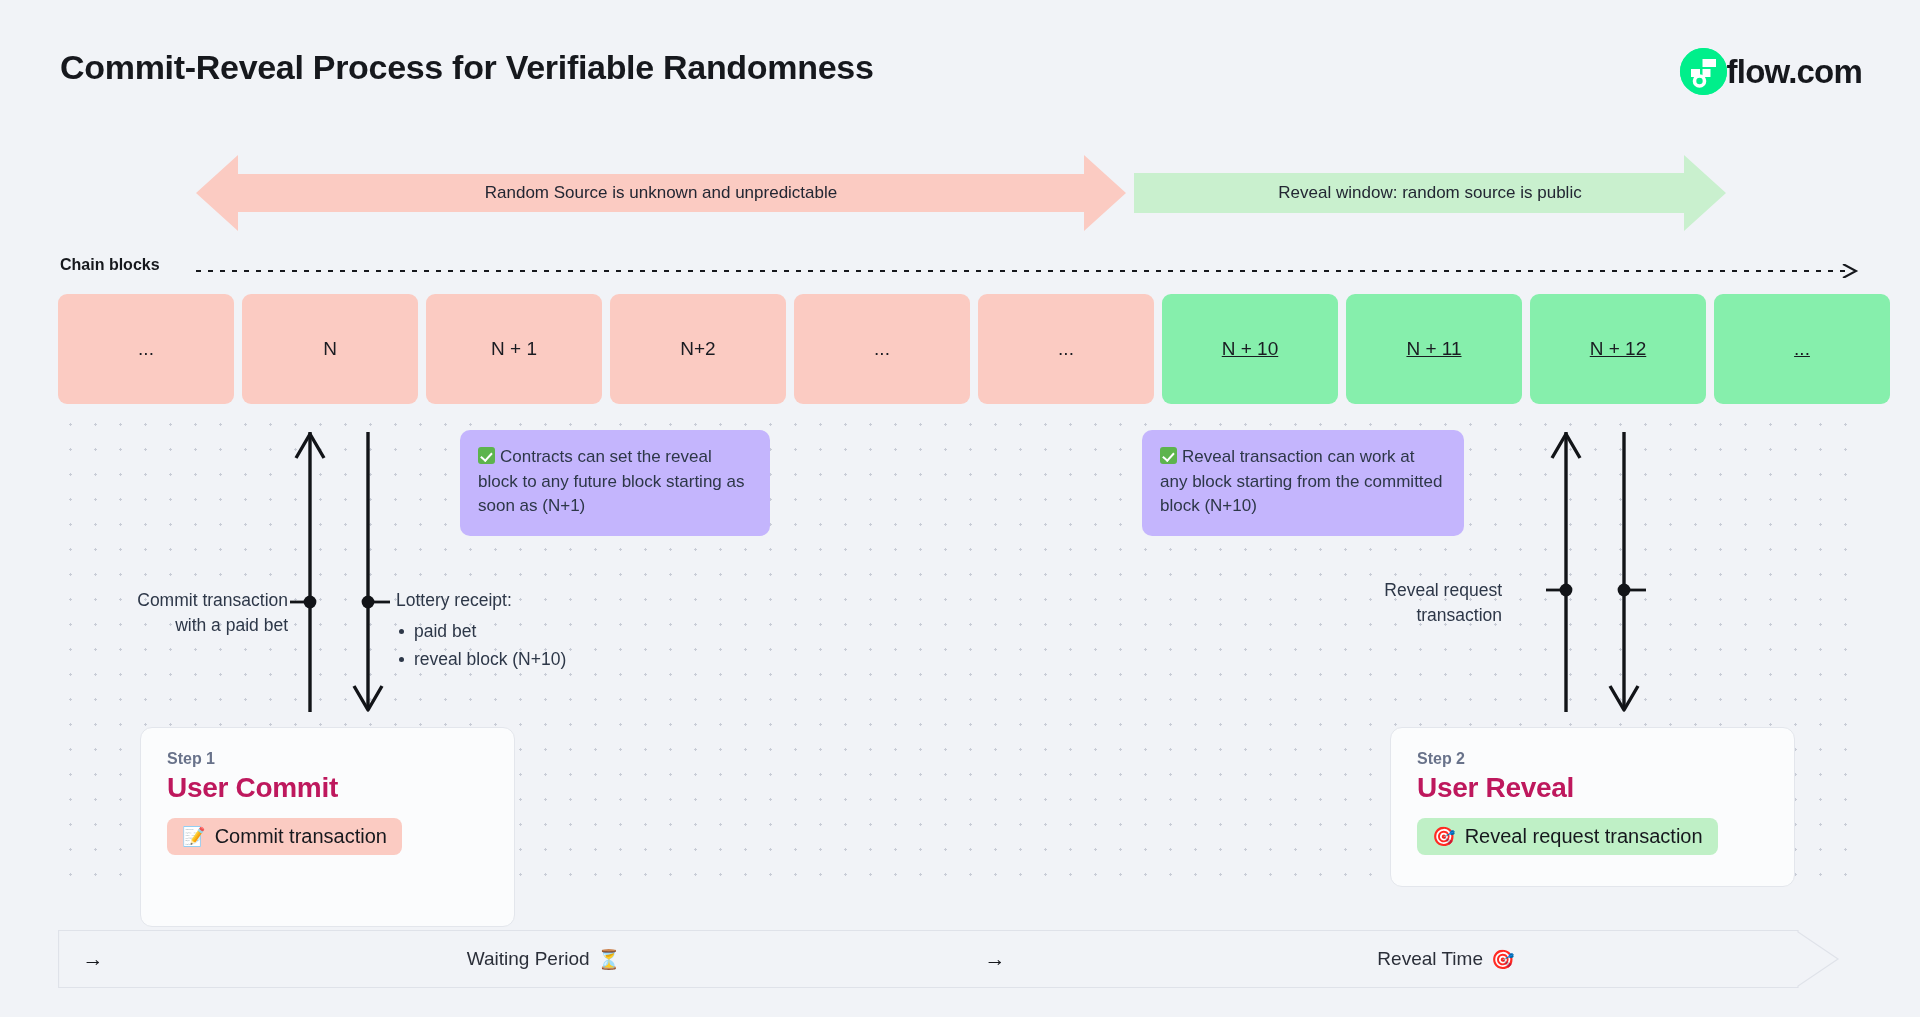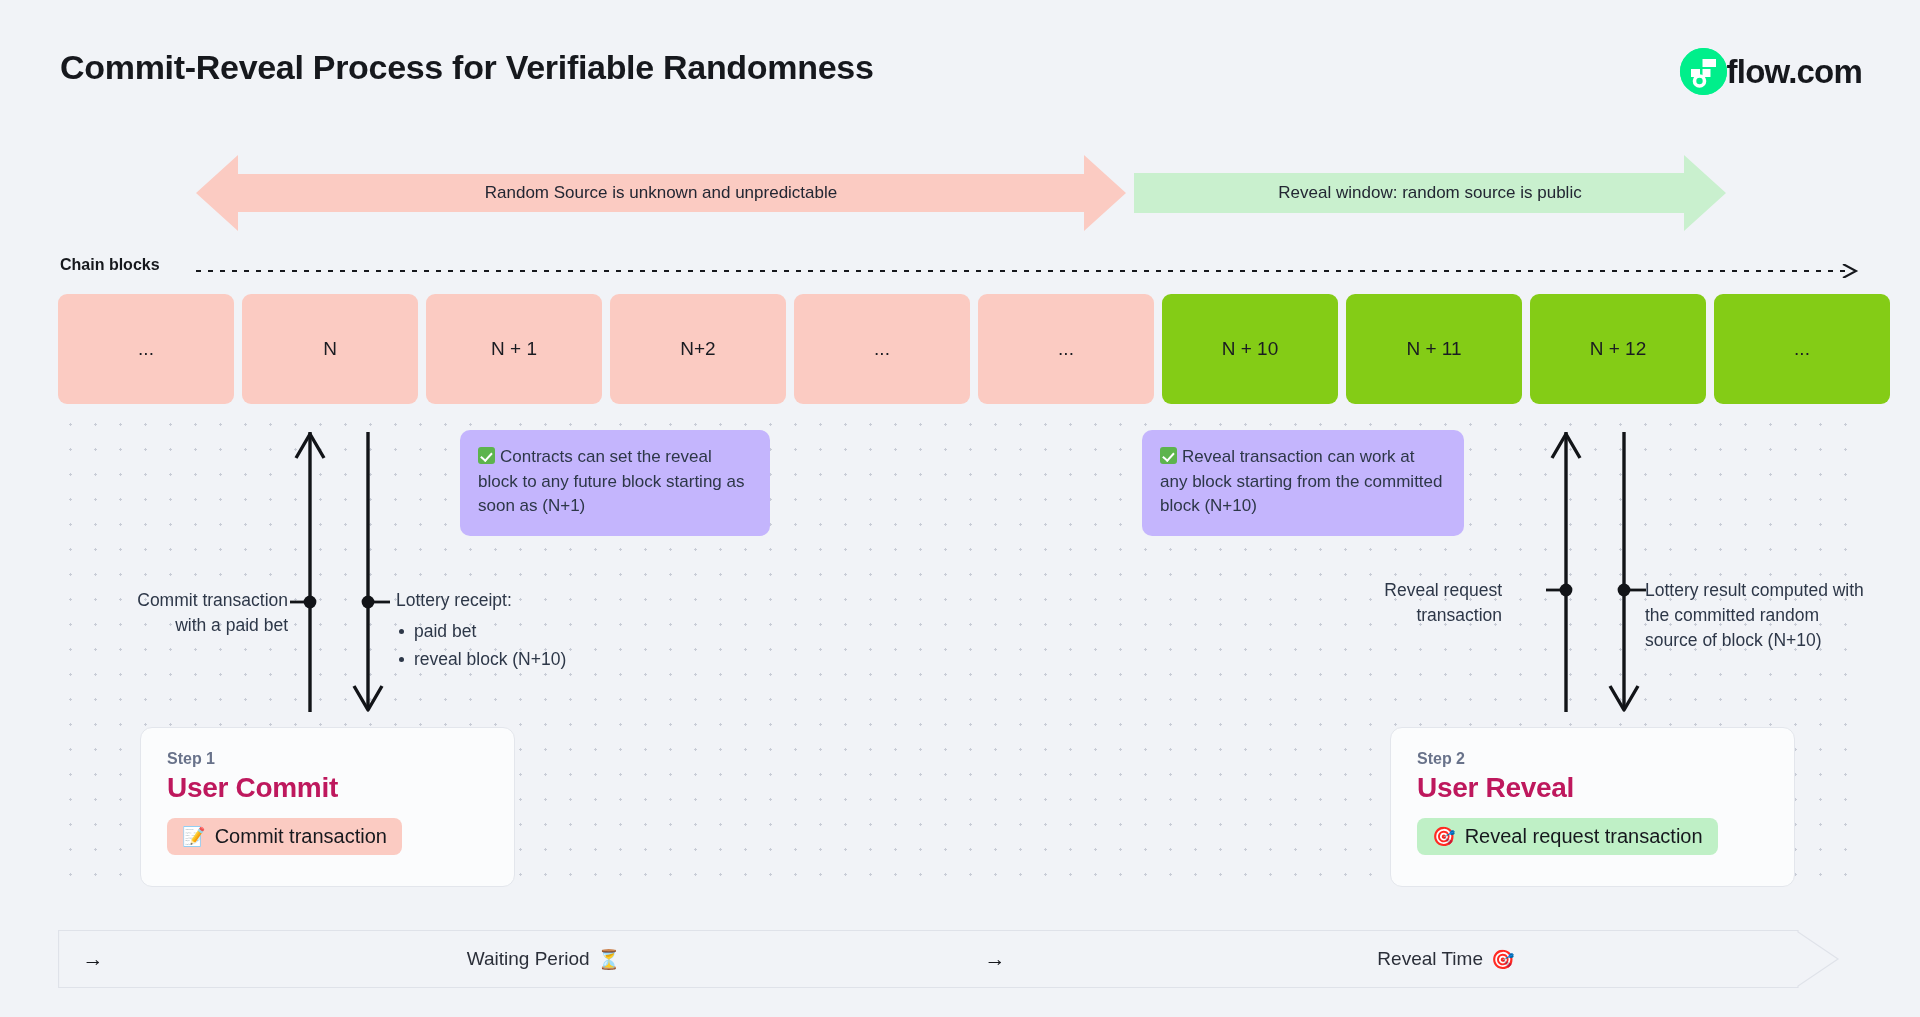--- a/index.html
+++ b/index.html
@@ -37,21 +37,21 @@
   }
   .chain-line { position: absolute; left: 196px; top: 264px; width: 1666px; height: 14px; }
 
   .blocks { position: absolute; left: 58px; top: 294px; display: flex; gap: 8px; }
   .block {
     width: 176px; height: 110px; border-radius: 9px;
     display: flex; align-items: center; justify-content: center;
     font-size: 19px; color: #1a1c22;
   }
   .block.pink  { background: #fbcbc2; }
-  .block.green { background: #84cc16; }
+  .block.green { background: #86efac; text-decoration: underline; }
 
   
   .grid-area {
     position: absolute; left: 58px; top: 412px; width: 1804px; height: 480px;
     background-image: radial-gradient(#c8ccd6 1.1px, transparent 1.2px);
     background-size: 25px 25px;
   }
 
   
   .connectors { position: absolute; left: 0; top: 412px; width: 1920px; height: 320px; pointer-events: none; }
@@ -83,21 +83,21 @@
   .annot li::before {
     content: ""; position: absolute; left: 3px; top: 10px;
     width: 5px; height: 5px; border-radius: 50%; background: #2d3748;
   }
 
   
   .card {
     position: absolute; background: #fbfcfd; border: 1px solid #e3e6ec;
     border-radius: 12px; padding: 22px 26px 26px 26px;
   }
-  .card-1 { left: 140px;  top: 727px; width: 375px; height: 160px; }
+  .card-1 { left: 140px;  top: 727px; width: 375px; height: 200px; }
   .card-2 { left: 1390px; top: 727px; width: 405px; height: 160px; }
   .card-step { font-size: 16px; font-weight: 700; color: #68728a; }
   .card-title { font-size: 28px; font-weight: 700; color: #be185d; margin-top: 4px; letter-spacing: -0.3px; }
   .pill {
     display: inline-flex; align-items: center; gap: 9px; margin-top: 14px;
     padding: 7px 15px; border-radius: 8px; font-size: 20px; color: #16181d;
   }
   .pill.pink { background: #fbcbc2; }
   .pill.green { background: #bff0c6; }
 
@@ -215,21 +215,20 @@
       <li>paid bet</li>
       <li>reveal block (N+10)</li>
     </ul>
   </div>
 
   <div class="annot annot-reveal">
     <div>Reveal request</div>
     <div>transaction</div>
   </div>
 
-  <div class="annot annot-result">Lottery result computed with the committed random source of block (N+10)</div>
 
   <div class="card card-1">
     <div class="card-step">Step 1</div>
     <div class="card-title">User Commit</div>
     <div class="pill pink">
       <span class="emoji">📝</span>
       <span>Commit transaction</span>
     </div>
   </div>
 

